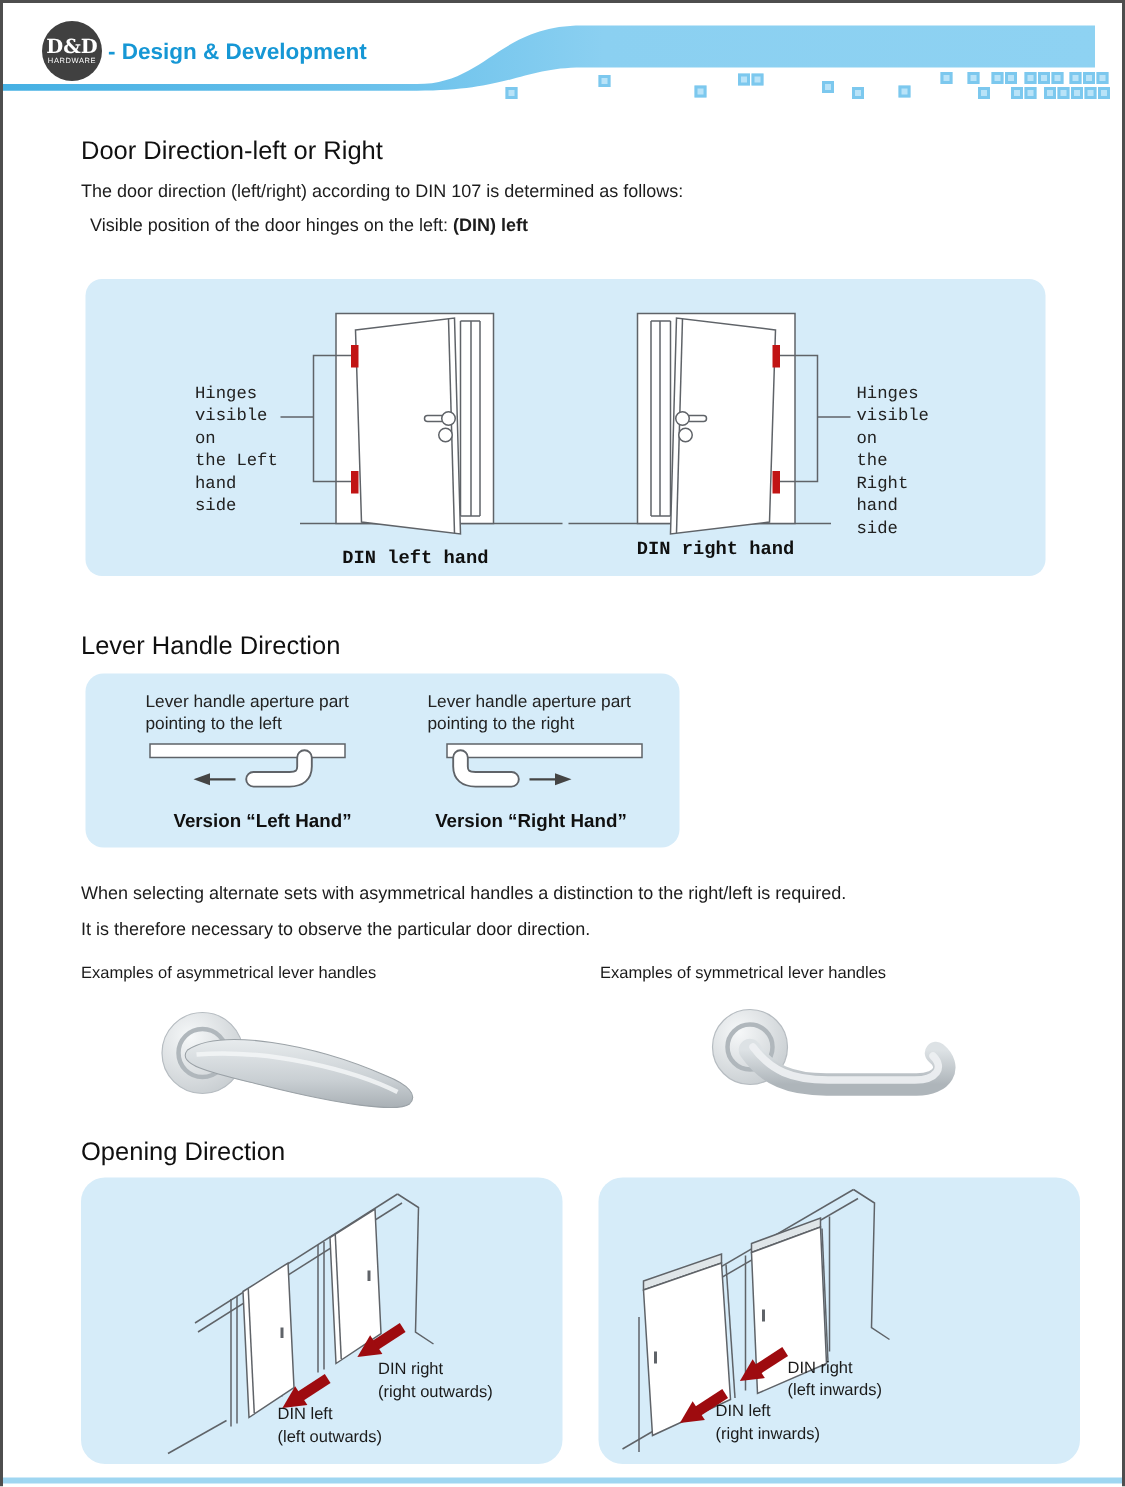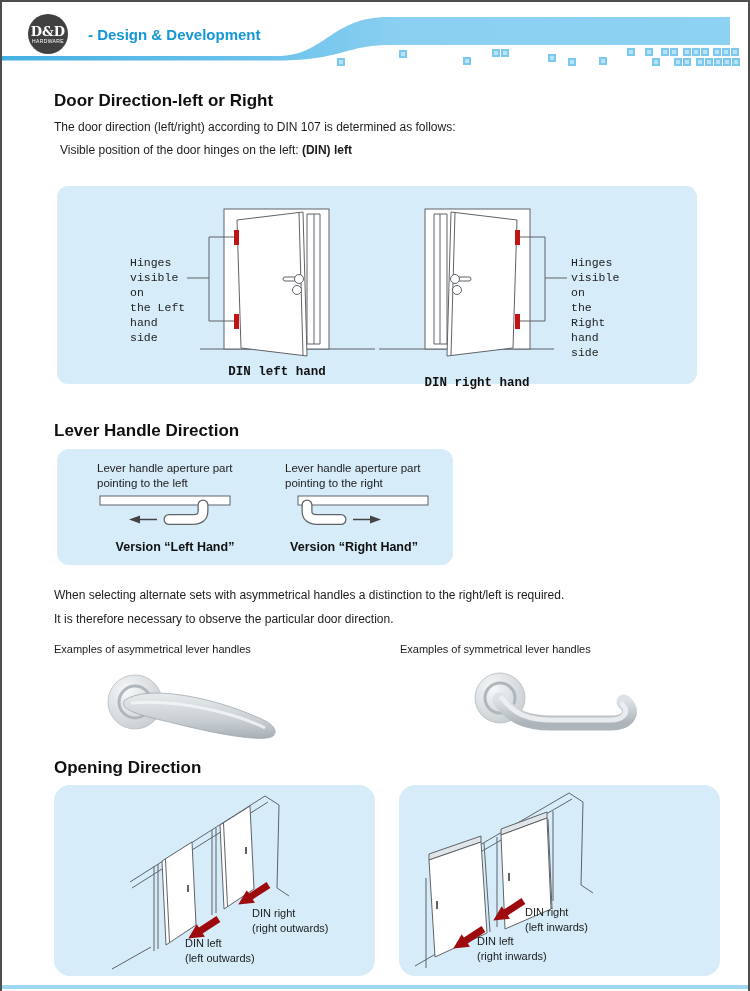--- a/index.html
+++ b/index.html
@@ -8,25 +8,25 @@
     box-sizing:border-box;border-left:2px solid #4e4e4e;border-top:2px solid #4e4e4e;border-right:2px solid #4e4e4e;
     font-family:"Liberation Sans", sans-serif;color:#1c1c1c;
   }
   .abs{position:absolute;}
   
   .swoosh{left:0;top:0;width:748px;height:72px;}
   .logo{left:26px;top:12px;display:flex;align-items:center;}
   .logo-circle{width:40px;height:40px;border-radius:50%;background:#404040;display:flex;flex-direction:column;align-items:center;justify-content:center;}
   .logo-dd{font-family:"DejaVu Serif",serif;font-weight:bold;font-size:13px;color:#fff;line-height:1;}
   .logo-hw{font-size:5px;color:#fff;letter-spacing:.4px;line-height:1;margin-top:1px;}
-  .tagline{margin-left:20px;font-weight:bold;font-size:15px;color:#1697d5;}
+  .tagline{margin-left:4px;font-weight:bold;font-size:15px;color:#1697d5;}
   .band-title{top:17px;right:34px;font-size:23px;color:#161616;letter-spacing:.5px;}
   .sq{position:absolute;width:8px;height:8px;background:#b9e3f8;border:2px solid #7cc8ee;box-sizing:border-box;}
   
-  .h-section{font-weight:bold;font-size:17px;color:#101010;}
+  .h-section{font-weight:normal;font-size:17px;color:#101010;}
   .body-text{font-size:12px;color:#1c1c1c;}
   .examples-h{font-size:11px;color:#1a1a1a;}
   .pre{white-space:pre-line;}
   .panel{background:#d6ecf9;border-radius:16px;}
   .diagram-label{font-size:11.5px;color:#222;line-height:1.3;}
   .caption{font-weight:bold;font-size:12.5px;color:#101010;text-align:center;}
   .din-label{font-size:11px;color:#1a1a1a;line-height:1.35;}
   .footer-line{left:0;right:0;bottom:2px;height:4px;background:#9fd6f1;}
   svg{display:block;}
 </style>
@@ -142,21 +142,21 @@
     </svg>
     <div class="abs diagram-label pre" style="left:73px;top:70px;width:62px;">Hinges
 visible on
 the Left
 hand side</div>
     <div class="abs diagram-label pre" style="left:514px;top:70px;width:62px;">Hinges
 visible on
 the Right
 hand side</div>
     <div class="abs caption" style="left:150px;top:179px;width:140px;">DIN left hand</div>
-    <div class="abs caption" style="left:350px;top:190px;width:140px;">DIN right hand</div>
+    <div class="abs caption" style="left:350px;top:173px;width:140px;">DIN right hand</div>
   </div>
 
   <div class="abs h-section" style="left:52px;top:419px;">Lever Handle Direction</div>
   <div class="abs panel" style="left:55px;top:447px;width:396px;height:116px;border-radius:12px;">
     <svg width="396" height="116" viewBox="0 0 396 116" fill="none">
 
       <g>
         <rect x="43" y="47" width="130" height="9" fill="#fff" stroke="#5f6368"></rect>
         <path d="M146,56 L146,62 Q146,70.5 136,70.5 L112,70.5" stroke="#5f6368" stroke-width="11" stroke-linecap="round" stroke-linejoin="round"></path>
         <path d="M146,56 L146,62 Q146,70.5 136,70.5 L112,70.5" stroke="#fff" stroke-width="8.5" stroke-linecap="round" stroke-linejoin="round"></path>

